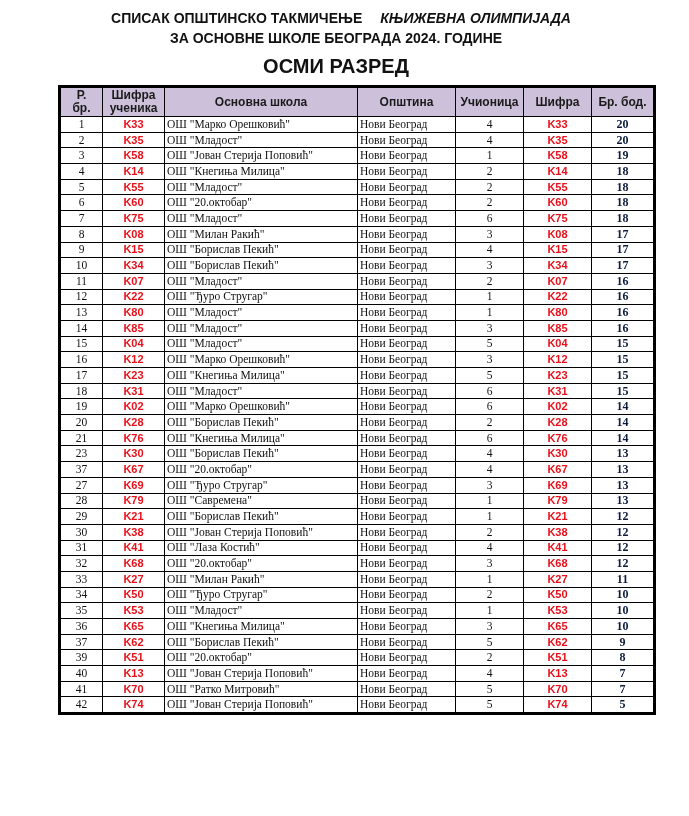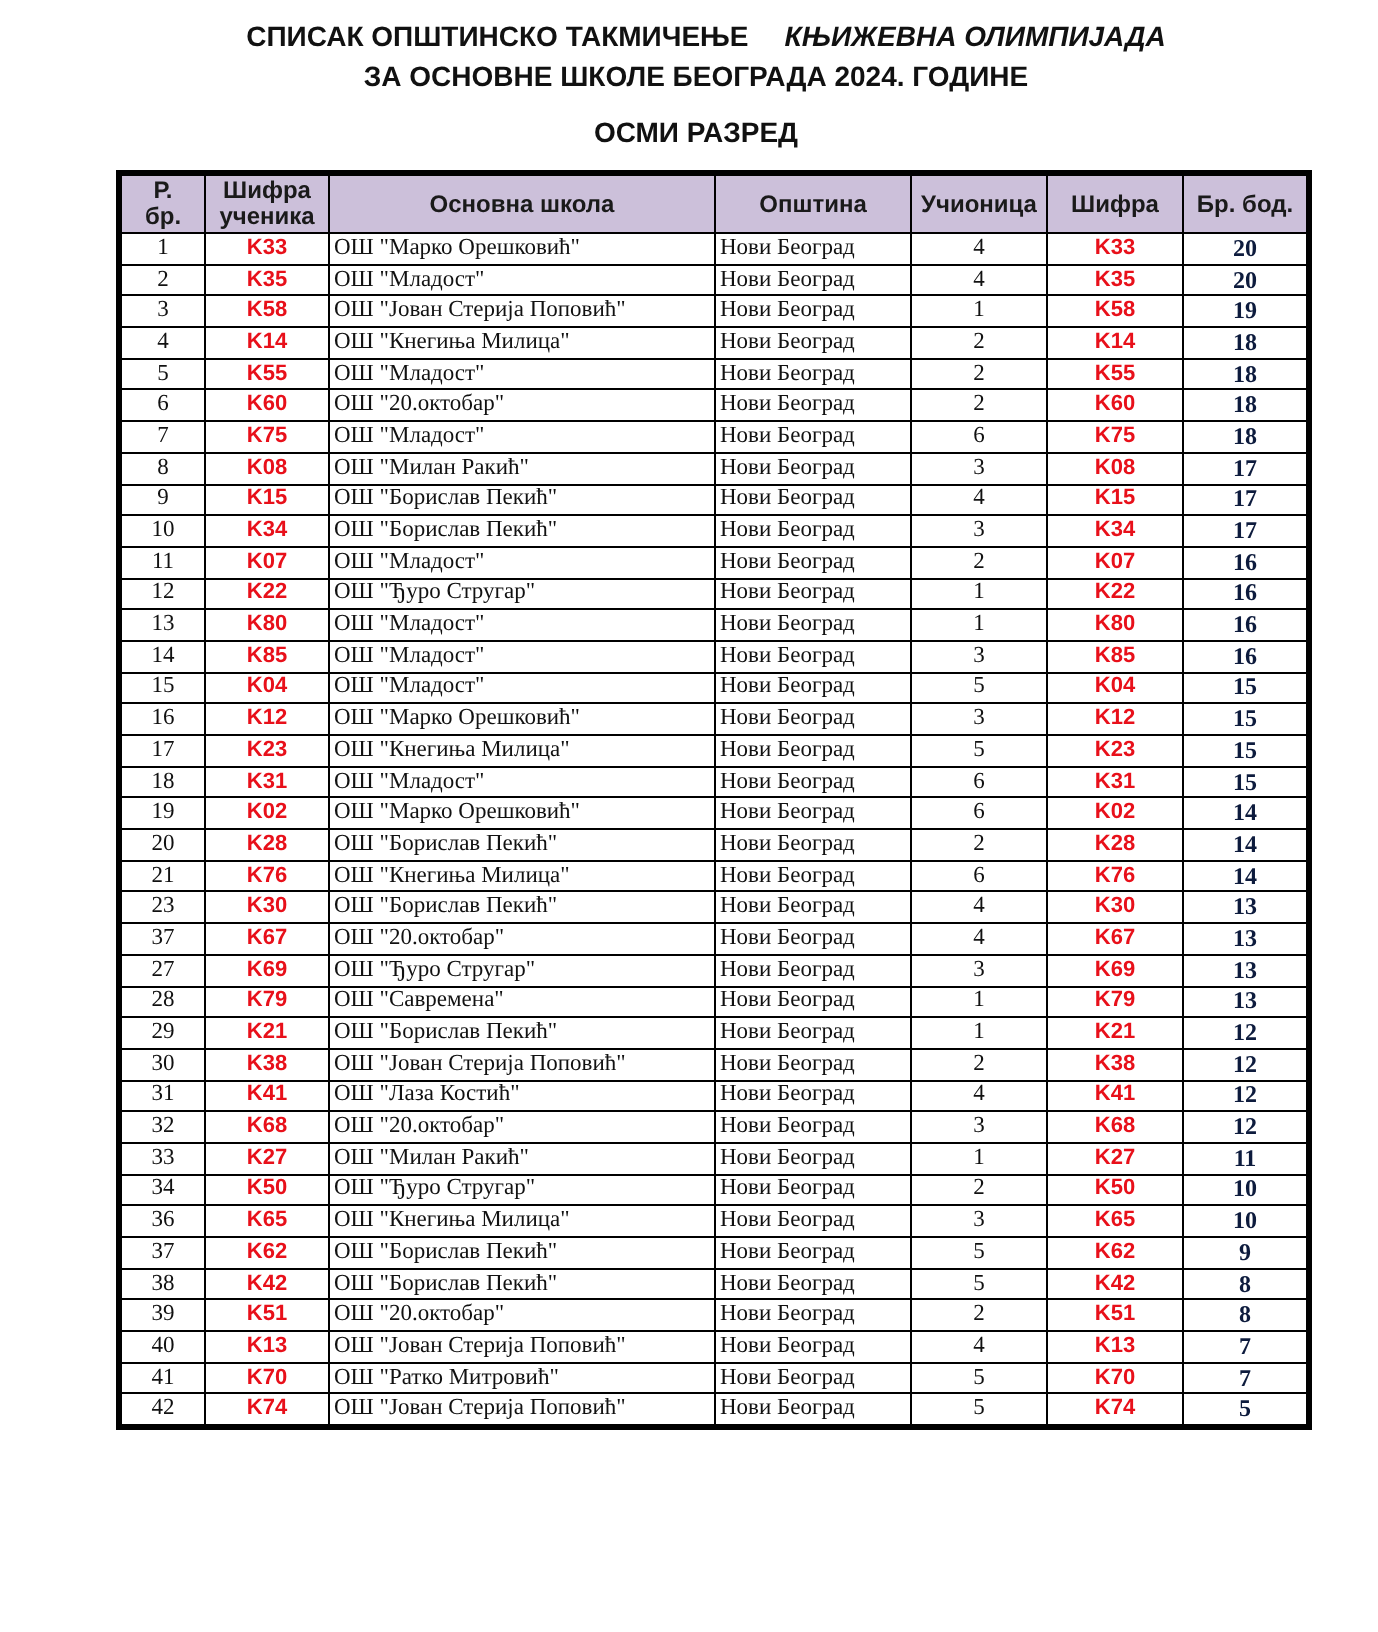--- a/index.html
+++ b/index.html
@@ -1,22 +1,22 @@
 <!DOCTYPE html>
 <html><head>
   <meta charset="utf-8">
   <style>
     html, body { margin: 0; padding: 0; background: #ffffff; }
     body { width: 689px; height: 816px; position: relative; overflow: hidden; }
-    .titles { position: absolute; left: 12px; top: 8px; width: 672px; text-align: center;
+    .titles { position: absolute; left: 0; top: 8px; width: 672px; text-align: center;
       font-family: "Liberation Sans", sans-serif; font-weight: bold; color: #111; }
     .t1 { font-size: 14px; line-height: 20px; height: 20px; margin-left: 10px; }
     .t1 .it { font-style: italic; margin-left: 18px; }
     .t2 { font-size: 14px; line-height: 20px; height: 20px; }
-    .t3 { font-size: 14px; line-height: 20px; margin-top: 8px; }
+    .t3 { font-size: 20px; line-height: 20px; margin-top: 8px; }
     table.grid { position: absolute; left: 58px; top: 85px; border-collapse: collapse;
       border: 3px solid #000; }
     table.grid td, table.grid th { border: 1.5px solid #000; padding: 0; height: 14.7px; }
     table.grid th { background: #ccc0da; font-family: "Liberation Sans", sans-serif; font-weight: bold;
       font-size: 12px; line-height: 13px; color: #1a1a1a; height: 28px; }
     table.grid td { font-family: "Liberation Serif", serif; font-size: 11.5px; line-height: 13px; color: #111; }
     .c-rb { width: 41px; text-align: center; }
     .c-code { width: 61px; text-align: center; }
     .c-school { width: 190px; text-align: left; padding-left: 2px !important; }
     .c-mun { width: 95px; text-align: left; padding-left: 2px !important; }
@@ -323,45 +323,45 @@
       <tr>
         <td class="c-rb">34</td>
         <td class="c-code code">K50</td>
         <td class="c-school">ОШ "Ђуро Стругар"</td>
         <td class="c-mun">Нови Београд</td>
         <td class="c-room">2</td>
         <td class="c-code2 code">K50</td>
         <td class="c-pts pts">10</td>
       </tr>
       <tr>
+        <td class="c-rb">35</td>
+        <td class="c-code code">K53</td>
+        <td class="c-school">ОШ "Младост"</td>
+        <td class="c-mun">Нови Београд</td>
+        <td class="c-room">1</td>
+        <td class="c-code2 code">K53</td>
+        <td class="c-pts pts">10</td>
+      </tr>
+      <tr>
         <td class="c-rb">36</td>
         <td class="c-code code">K65</td>
         <td class="c-school">ОШ "Кнегиња Милица"</td>
         <td class="c-mun">Нови Београд</td>
         <td class="c-room">3</td>
         <td class="c-code2 code">K65</td>
         <td class="c-pts pts">10</td>
       </tr>
       <tr>
         <td class="c-rb">37</td>
         <td class="c-code code">K62</td>
         <td class="c-school">ОШ "Борислав Пекић"</td>
         <td class="c-mun">Нови Београд</td>
         <td class="c-room">5</td>
         <td class="c-code2 code">K62</td>
         <td class="c-pts pts">9</td>
-      </tr>
-      <tr>
-        <td class="c-rb">38</td>
-        <td class="c-code code">K42</td>
-        <td class="c-school">ОШ "Борислав Пекић"</td>
-        <td class="c-mun">Нови Београд</td>
-        <td class="c-room">5</td>
-        <td class="c-code2 code">K42</td>
-        <td class="c-pts pts">8</td>
       </tr>
       <tr>
         <td class="c-rb">39</td>
         <td class="c-code code">K51</td>
         <td class="c-school">ОШ "20.октобар"</td>
         <td class="c-mun">Нови Београд</td>
         <td class="c-room">2</td>
         <td class="c-code2 code">K51</td>
         <td class="c-pts pts">8</td>
       </tr>

